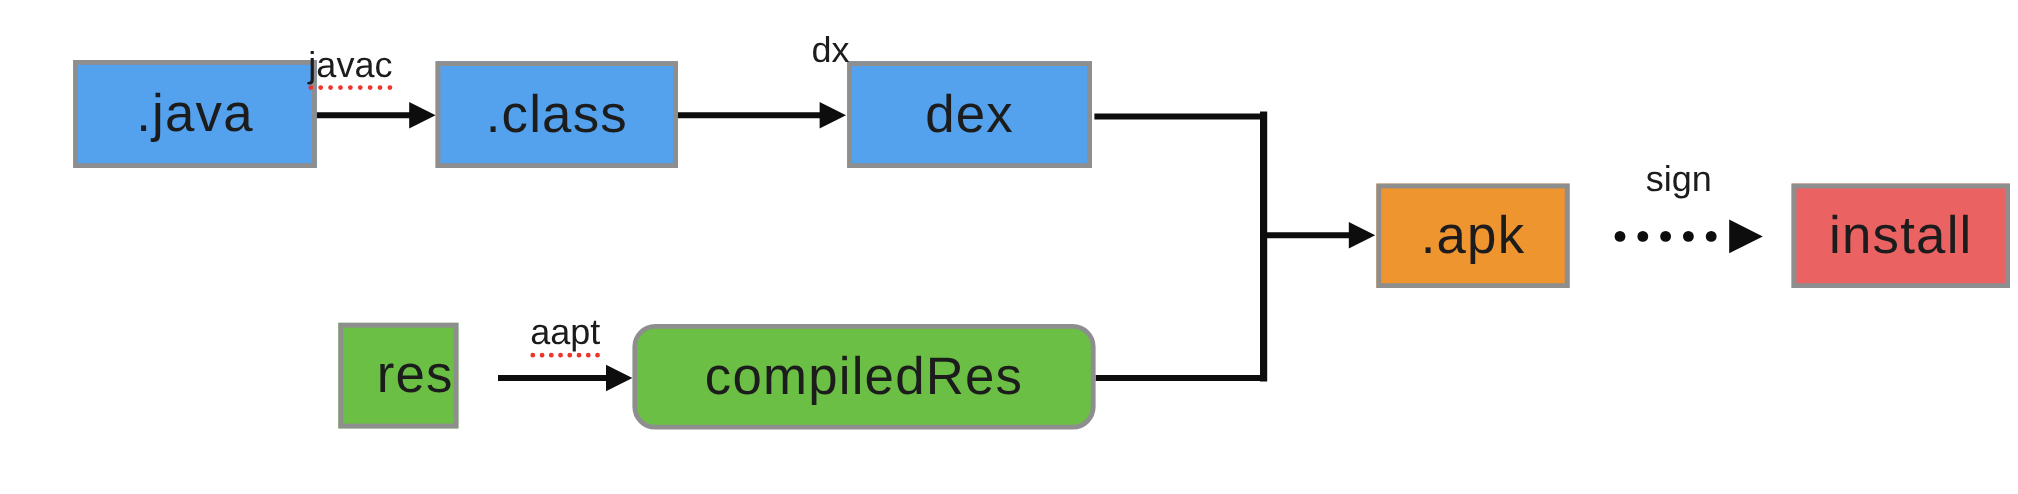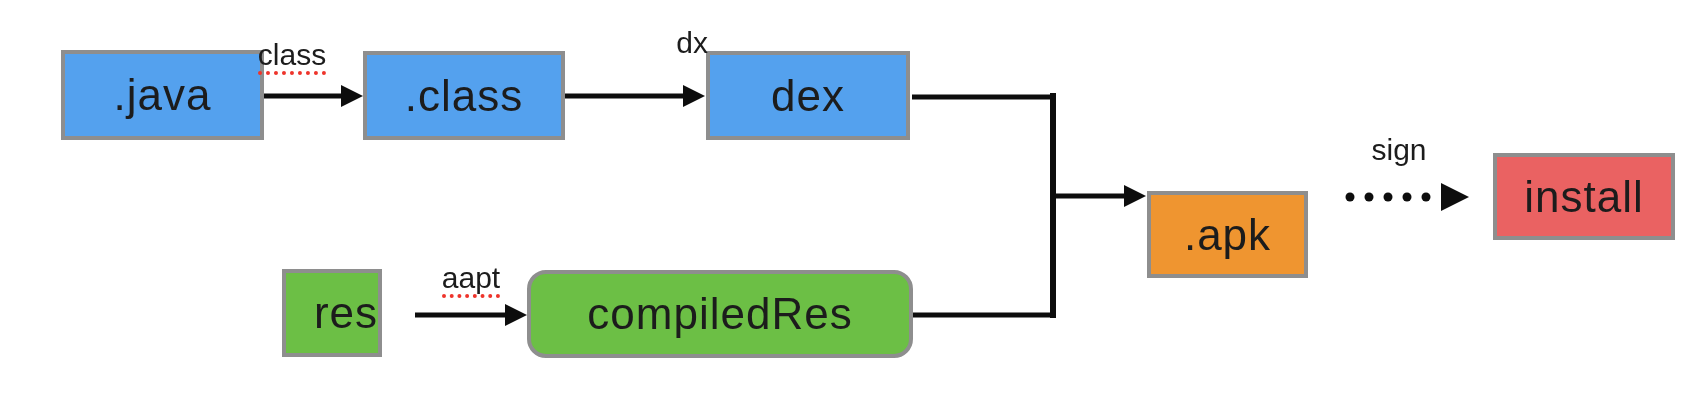--- a/index.html
+++ b/index.html
@@ -135,30 +135,30 @@
   </div>
 
   <div class="node node-res" style="background: rgb(108, 191, 69);">
     <span>res</span>
   </div>
 
   <div class="node node-compiledres" style="background: rgb(108, 191, 69);">
     <span>compiledRes</span>
   </div>
 
-  <div class="node node-apk" style="background: rgb(239, 149, 48); margin-top: 38px;">
+  <div class="node node-apk" style="background: rgb(239, 149, 48);">
     <span>.apk</span>
   </div>
 
   <div class="node node-install" style="background: rgb(234, 98, 98);">
     <span>install</span>
   </div>
 
   <div class="edge-label label-javac">
-    <span class="misspelled">class</span>
+    <span class="misspelled">javac</span>
   </div>
 
   <div class="edge-label label-dx">
     <span>dx</span>
   </div>
 
   <div class="edge-label label-aapt">
     <span class="misspelled">aapt</span>
   </div>
 

